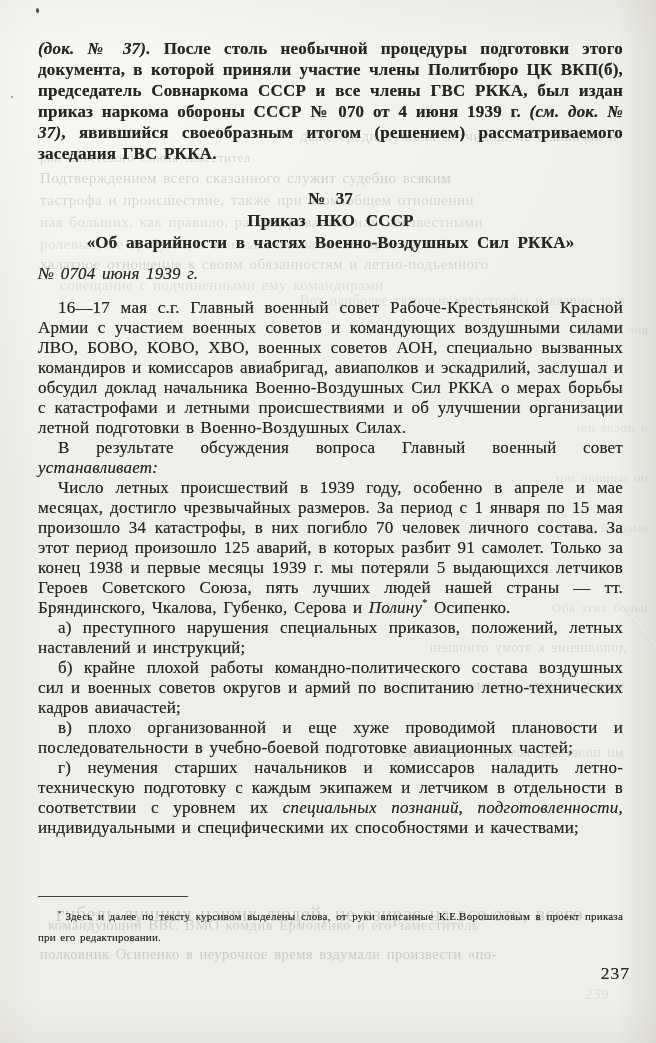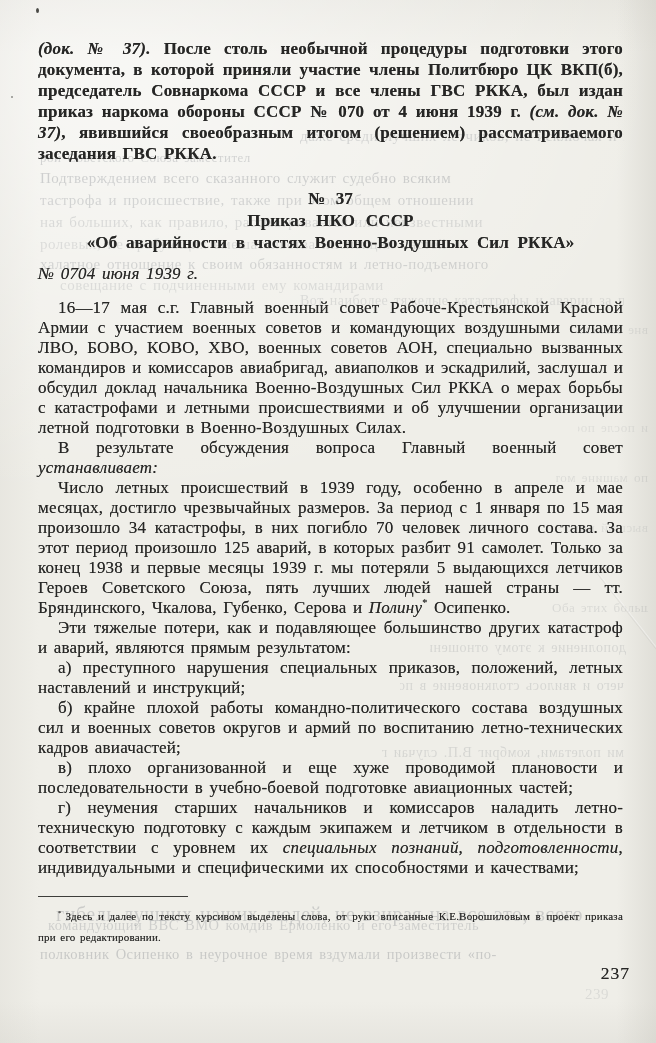--- a/index.html
+++ b/index.html
@@ -123,21 +123,20 @@
 
     <div class="doc-meta">
       <span>№ 070</span>
       <span>4 июня 1939 г.</span>
     </div>
 
     <div class="body-block">
       <p class="para">16—17 мая с.г. Главный военный совет Рабоче-Крестьянской Красной Армии с участием военных советов и командующих воздушными силами ЛВО, БОВО, КОВО, ХВО, военных советов АОН, специально вызванных командиров и комиссаров авиабригад, авиаполков и эскадрилий, заслушал и обсудил доклад начальника Военно-Воздушных Сил РККА о мерах борьбы с катастрофами и летными происшествиями и об улучшении организации летной подготовки в Военно-Воздушных Силах.</p>
       <p class="para"><span>В результате обсуждения вопроса Главный военный совет </span><span class="it">устанавливает:</span></p>
       <p class="para"><span>Число летных происшествий в 1939 году, особенно в апреле и мае месяцах, достигло чрезвычайных размеров. За период с 1 января по 15 мая произошло 34 катастрофы, в них погибло 70 человек личного состава. За этот период произошло 125 аварий, в которых разбит 91 самолет. Только за конец 1938 и первые месяцы 1939 г. мы потеряли 5 выдающихся летчиков Героев Советского Союза, пять лучших людей нашей страны — тт. Бряндинского, Чкалова, Губенко, Серова и </span><span class="it">Полину</span><span class="sup">*</span><span> Осипенко.</span></p>
-      <p class="para">Эти тяжелые потери, как и подавляющее большинство других катастроф и аварий, являются прямым результатом:</p>
       <p class="para">а) преступного нарушения специальных приказов, положений, летных наставлений и инструкций;</p>
       <p class="para">б) крайне плохой работы командно-политического состава воздушных сил и военных советов округов и армий по воспитанию летно-технических кадров авиачастей;</p>
       <p class="para">в) плохо организованной и еще хуже проводимой плановости и последовательности в учебно-боевой подготовке авиационных частей;</p>
       <p class="para"><span>г) неумения старших начальников и комиссаров наладить летно-техническую подготовку с каждым экипажем и летчиком в отдельности в соответствии с уровнем их </span><span class="it">специальных познаний, подготовленности</span><span>, индивидуальными и специфическими их способностями и качествами;</span></p>
     </div>
 
   </div>
 
   <div class="footnote-block">
     <div class="footnote-rule"></div>

